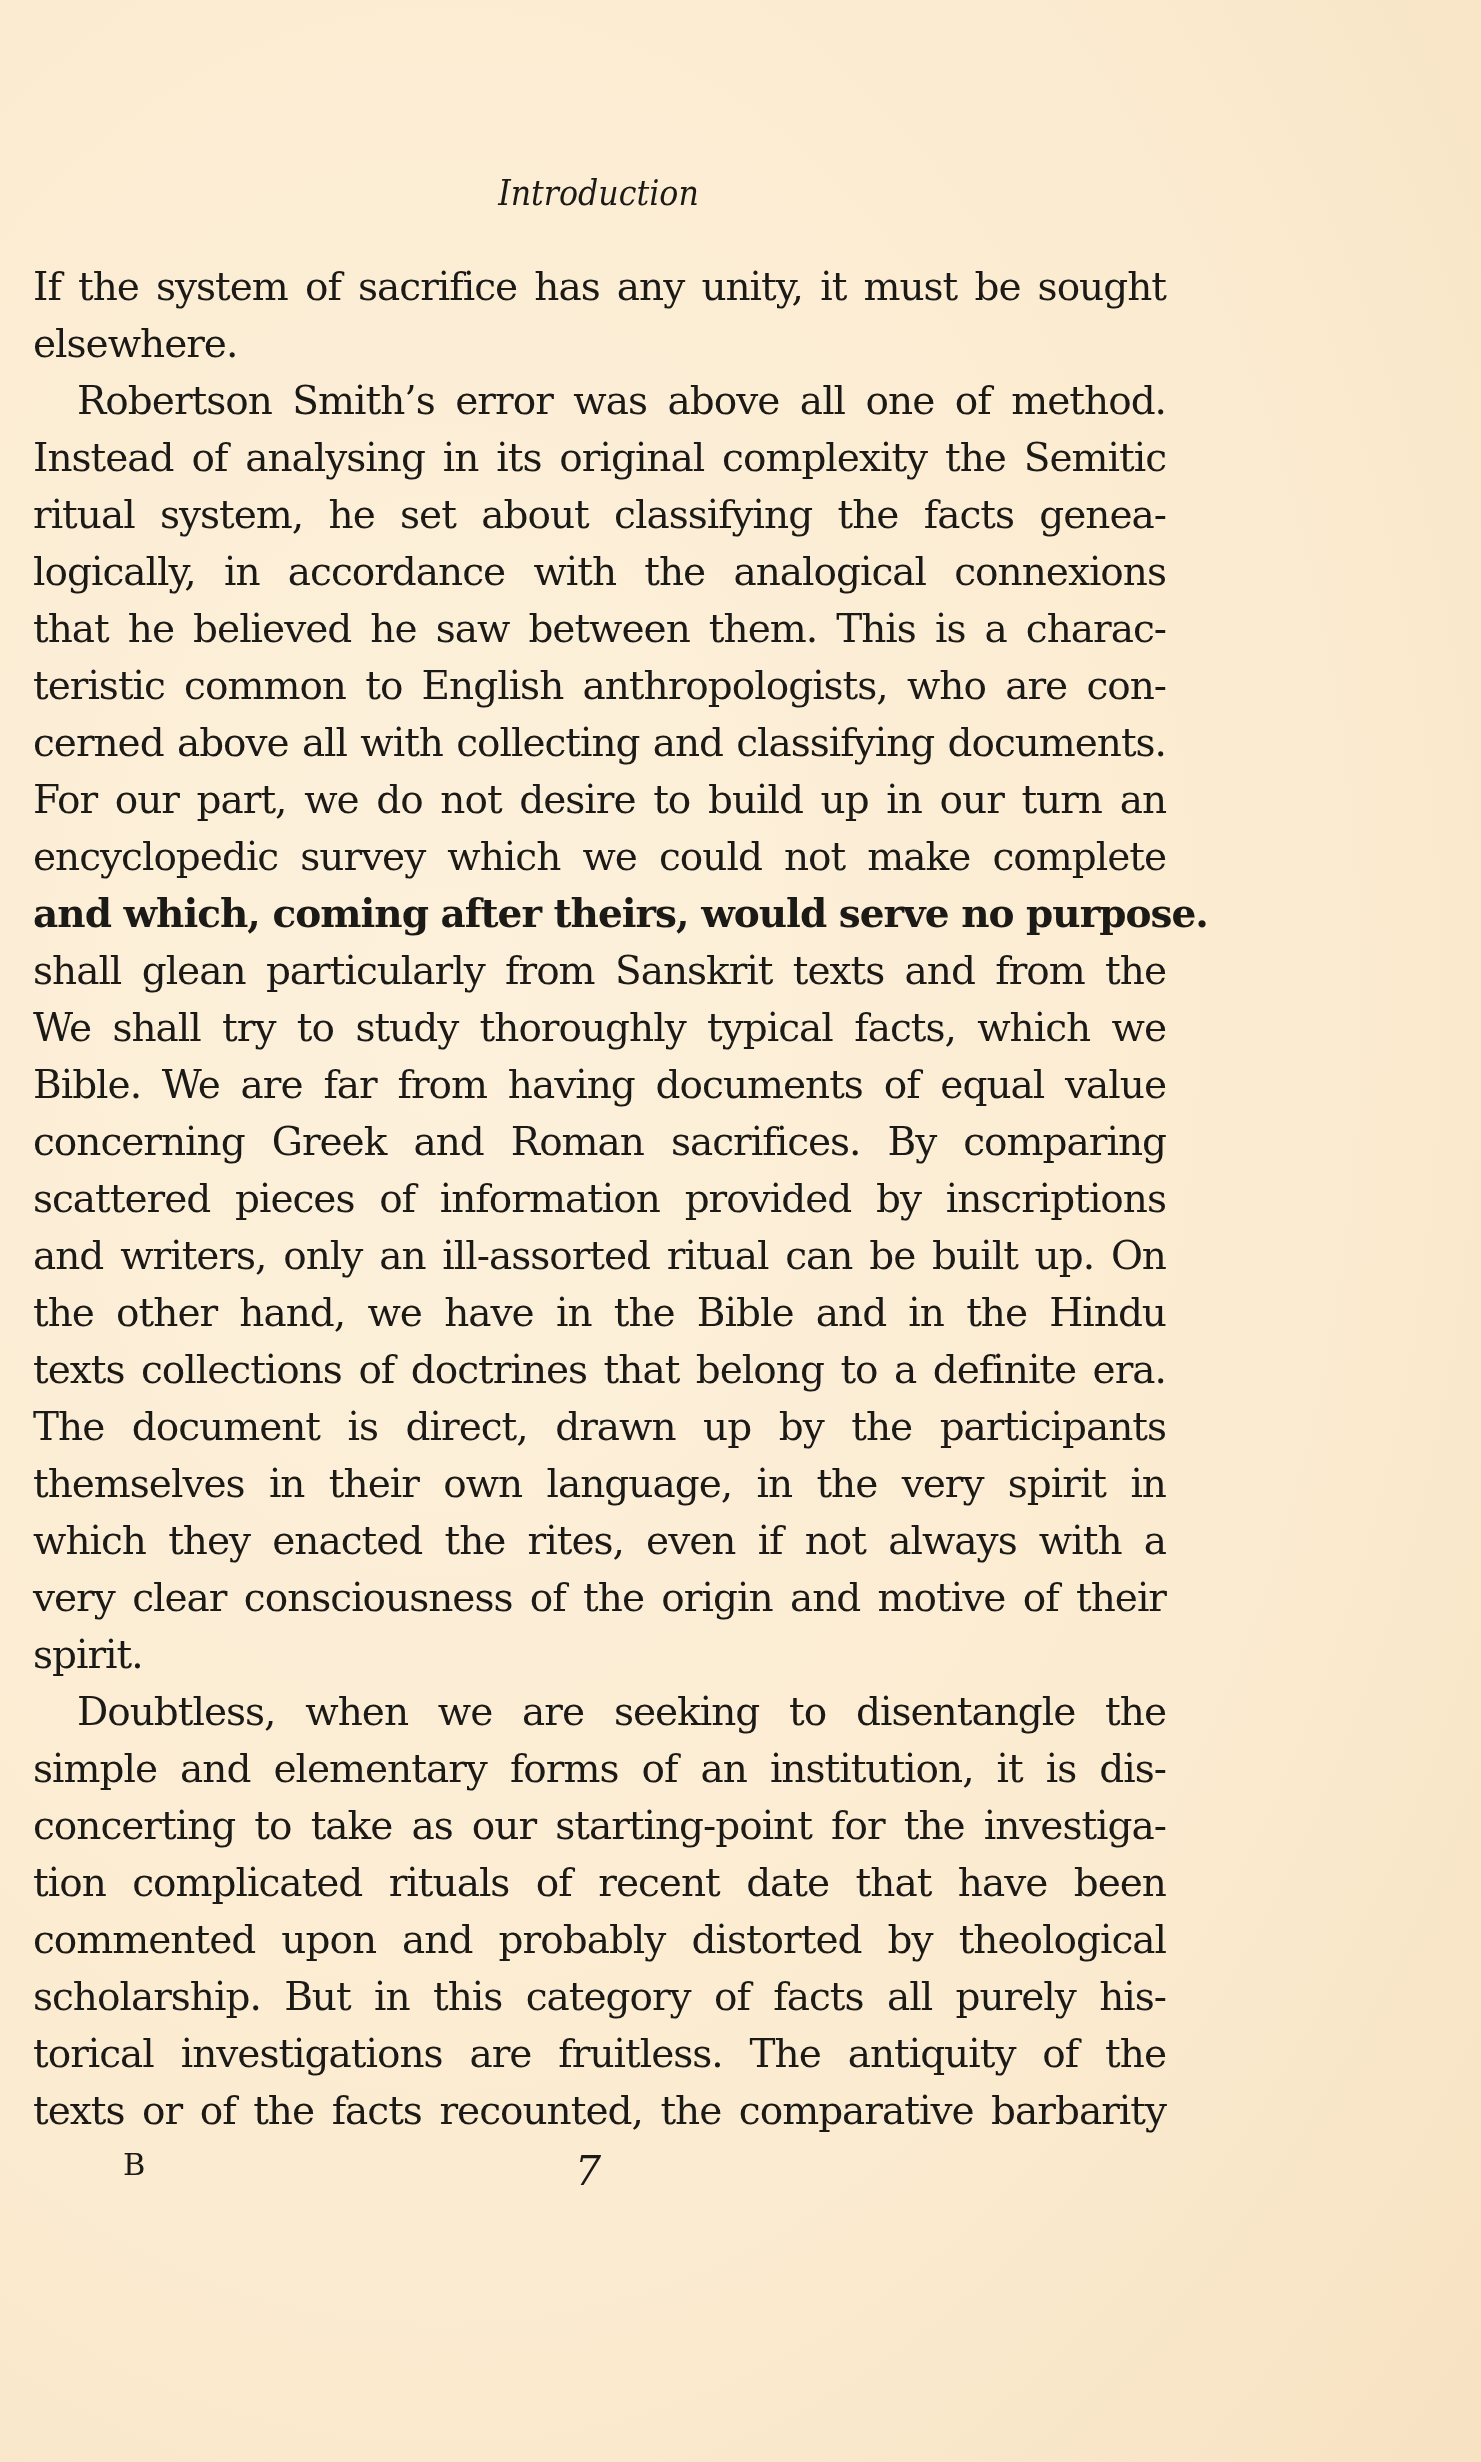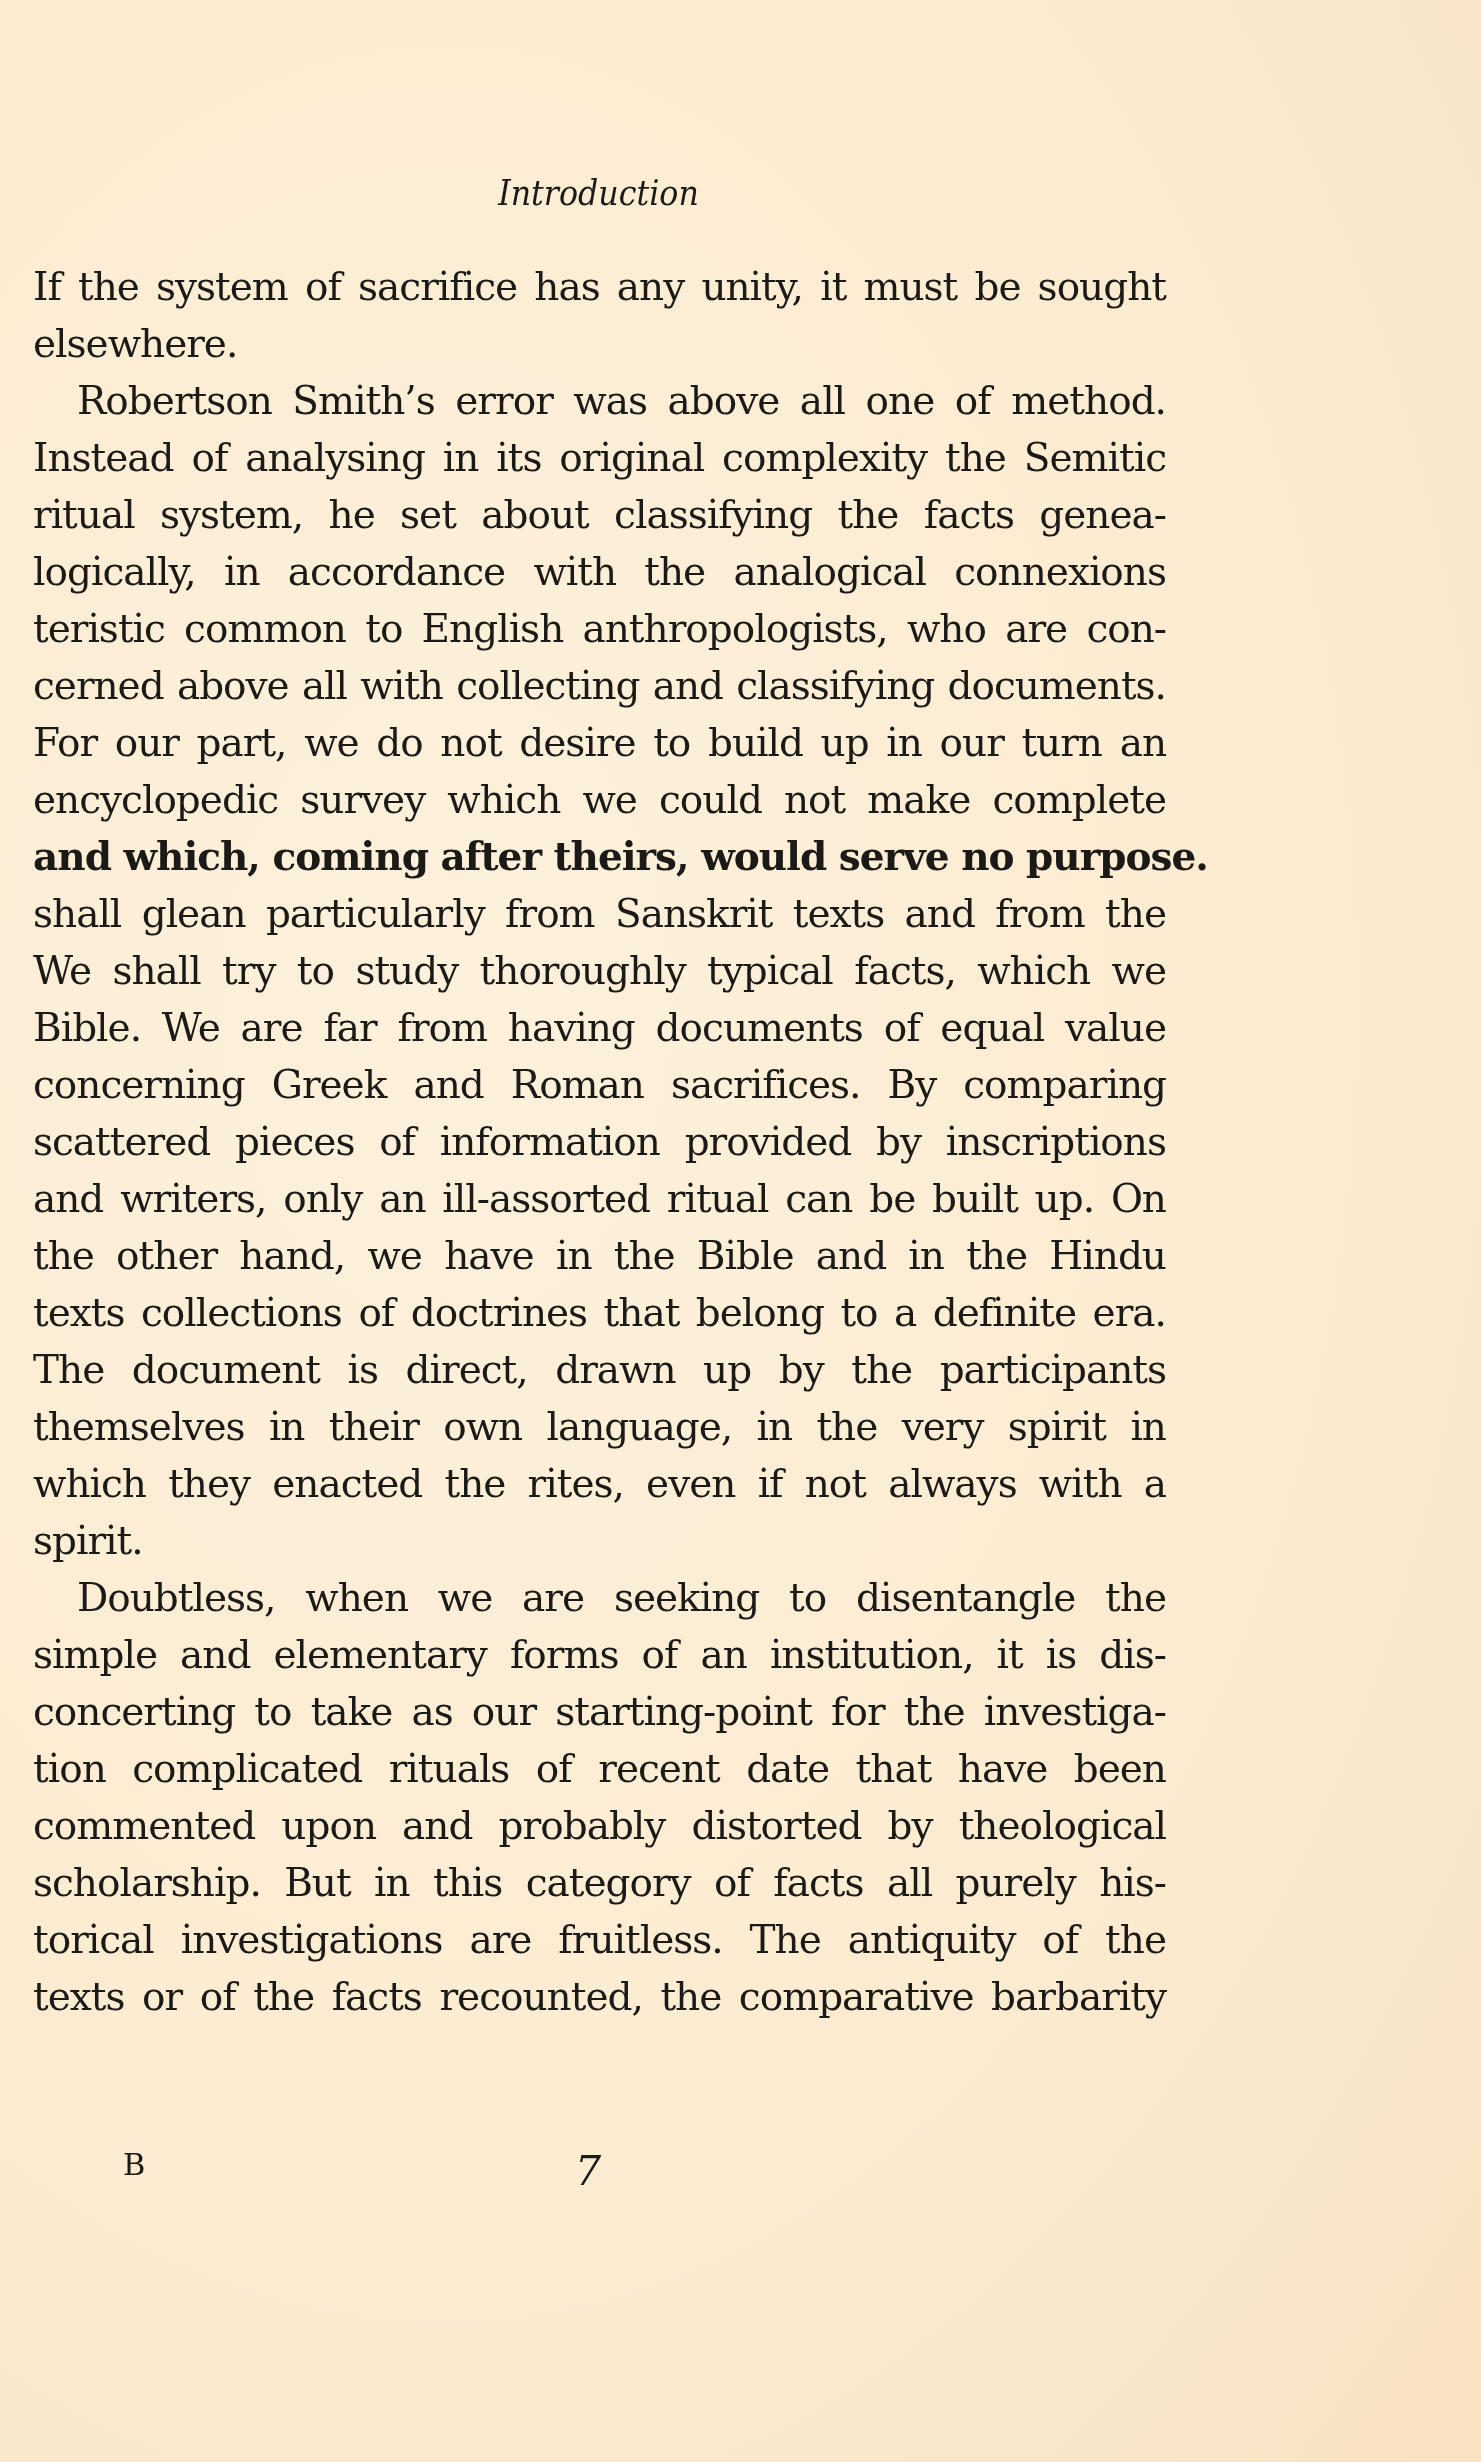--- a/index.html
+++ b/index.html
@@ -44,36 +44,38 @@
 
 <div class="running-head">Introduction</div>
 
 <div class="body-text" id="body-text">
     <div class="line" style="display: block;">If the system of sacrifice has any unity, it must be sought</div>
     <div class="line last">elsewhere.</div>
     <div class="line indent" style="display: block;">Robertson Smith’s error was above all one of method.</div>
     <div class="line" style="display: block;">Instead of analysing in its original complexity the Semitic</div>
     <div class="line" style="display: block;">ritual system, he set about classifying the facts genea-</div>
     <div class="line" style="display: block;">logically, in accordance with the analogical connexions</div>
+    <div class="line" style="display: block;">that he believed he saw between them. This is a charac-</div>
     <div class="line" style="display: block;">teristic common to English anthropologists, who are con-</div>
     <div class="line" style="display: block; transform: scaleX(0.9991); width: 1134px;">cerned above all with collecting and classifying documents.</div>
     <div class="line" style="display: block;">For our part, we do not desire to build up in our turn an</div>
     <div class="line" style="display: block;">encyclopedic survey which we could not make complete</div>
     <div class="line" style="display: block; font-weight: bold;">and which, coming after theirs, would serve no purpose.</div>
     <div class="line" style="display: block;">shall glean particularly from Sanskrit texts and from the</div>
     <div class="line" style="display: block;">We shall try to study thoroughly typical facts, which we</div>
     <div class="line" style="display: block;">Bible. We are far from having documents of equal value</div>
     <div class="line" style="display: block;">concerning Greek and Roman sacrifices. By comparing</div>
     <div class="line" style="display: block;">scattered pieces of information provided by inscriptions</div>
     <div class="line" style="display: block;">and writers, only an ill-assorted ritual can be built up. On</div>
     <div class="line" style="display: block;">the other hand, we have in the Bible and in the Hindu</div>
     <div class="line" style="display: block;">texts collections of doctrines that belong to a definite era.</div>
     <div class="line" style="display: block;">The document is direct, drawn up by the participants</div>
     <div class="line" style="display: block;">themselves in their own language, in the very spirit in</div>
     <div class="line" style="display: block;">which they enacted the rites, even if not always with a</div>
+    <div class="line" style="display: block;">very clear consciousness of the origin and motive of their</div>
     <div class="line last">spirit.</div>
     <div class="line indent" style="display: block;">Doubtless, when we are seeking to disentangle the</div>
     <div class="line" style="display: block;">simple and elementary forms of an institution, it is dis-</div>
     <div class="line" style="display: block;">concerting to take as our starting-point for the investiga-</div>
     <div class="line" style="display: block;">tion complicated rituals of recent date that have been</div>
     <div class="line" style="display: block;">commented upon and probably distorted by theological</div>
     <div class="line" style="display: block;">scholarship. But in this category of facts all purely his-</div>
     <div class="line" style="display: block;">torical investigations are fruitless. The antiquity of the</div>
     <div class="line" style="display: block;">texts or of the facts recounted, the comparative barbarity</div>
   </div>

